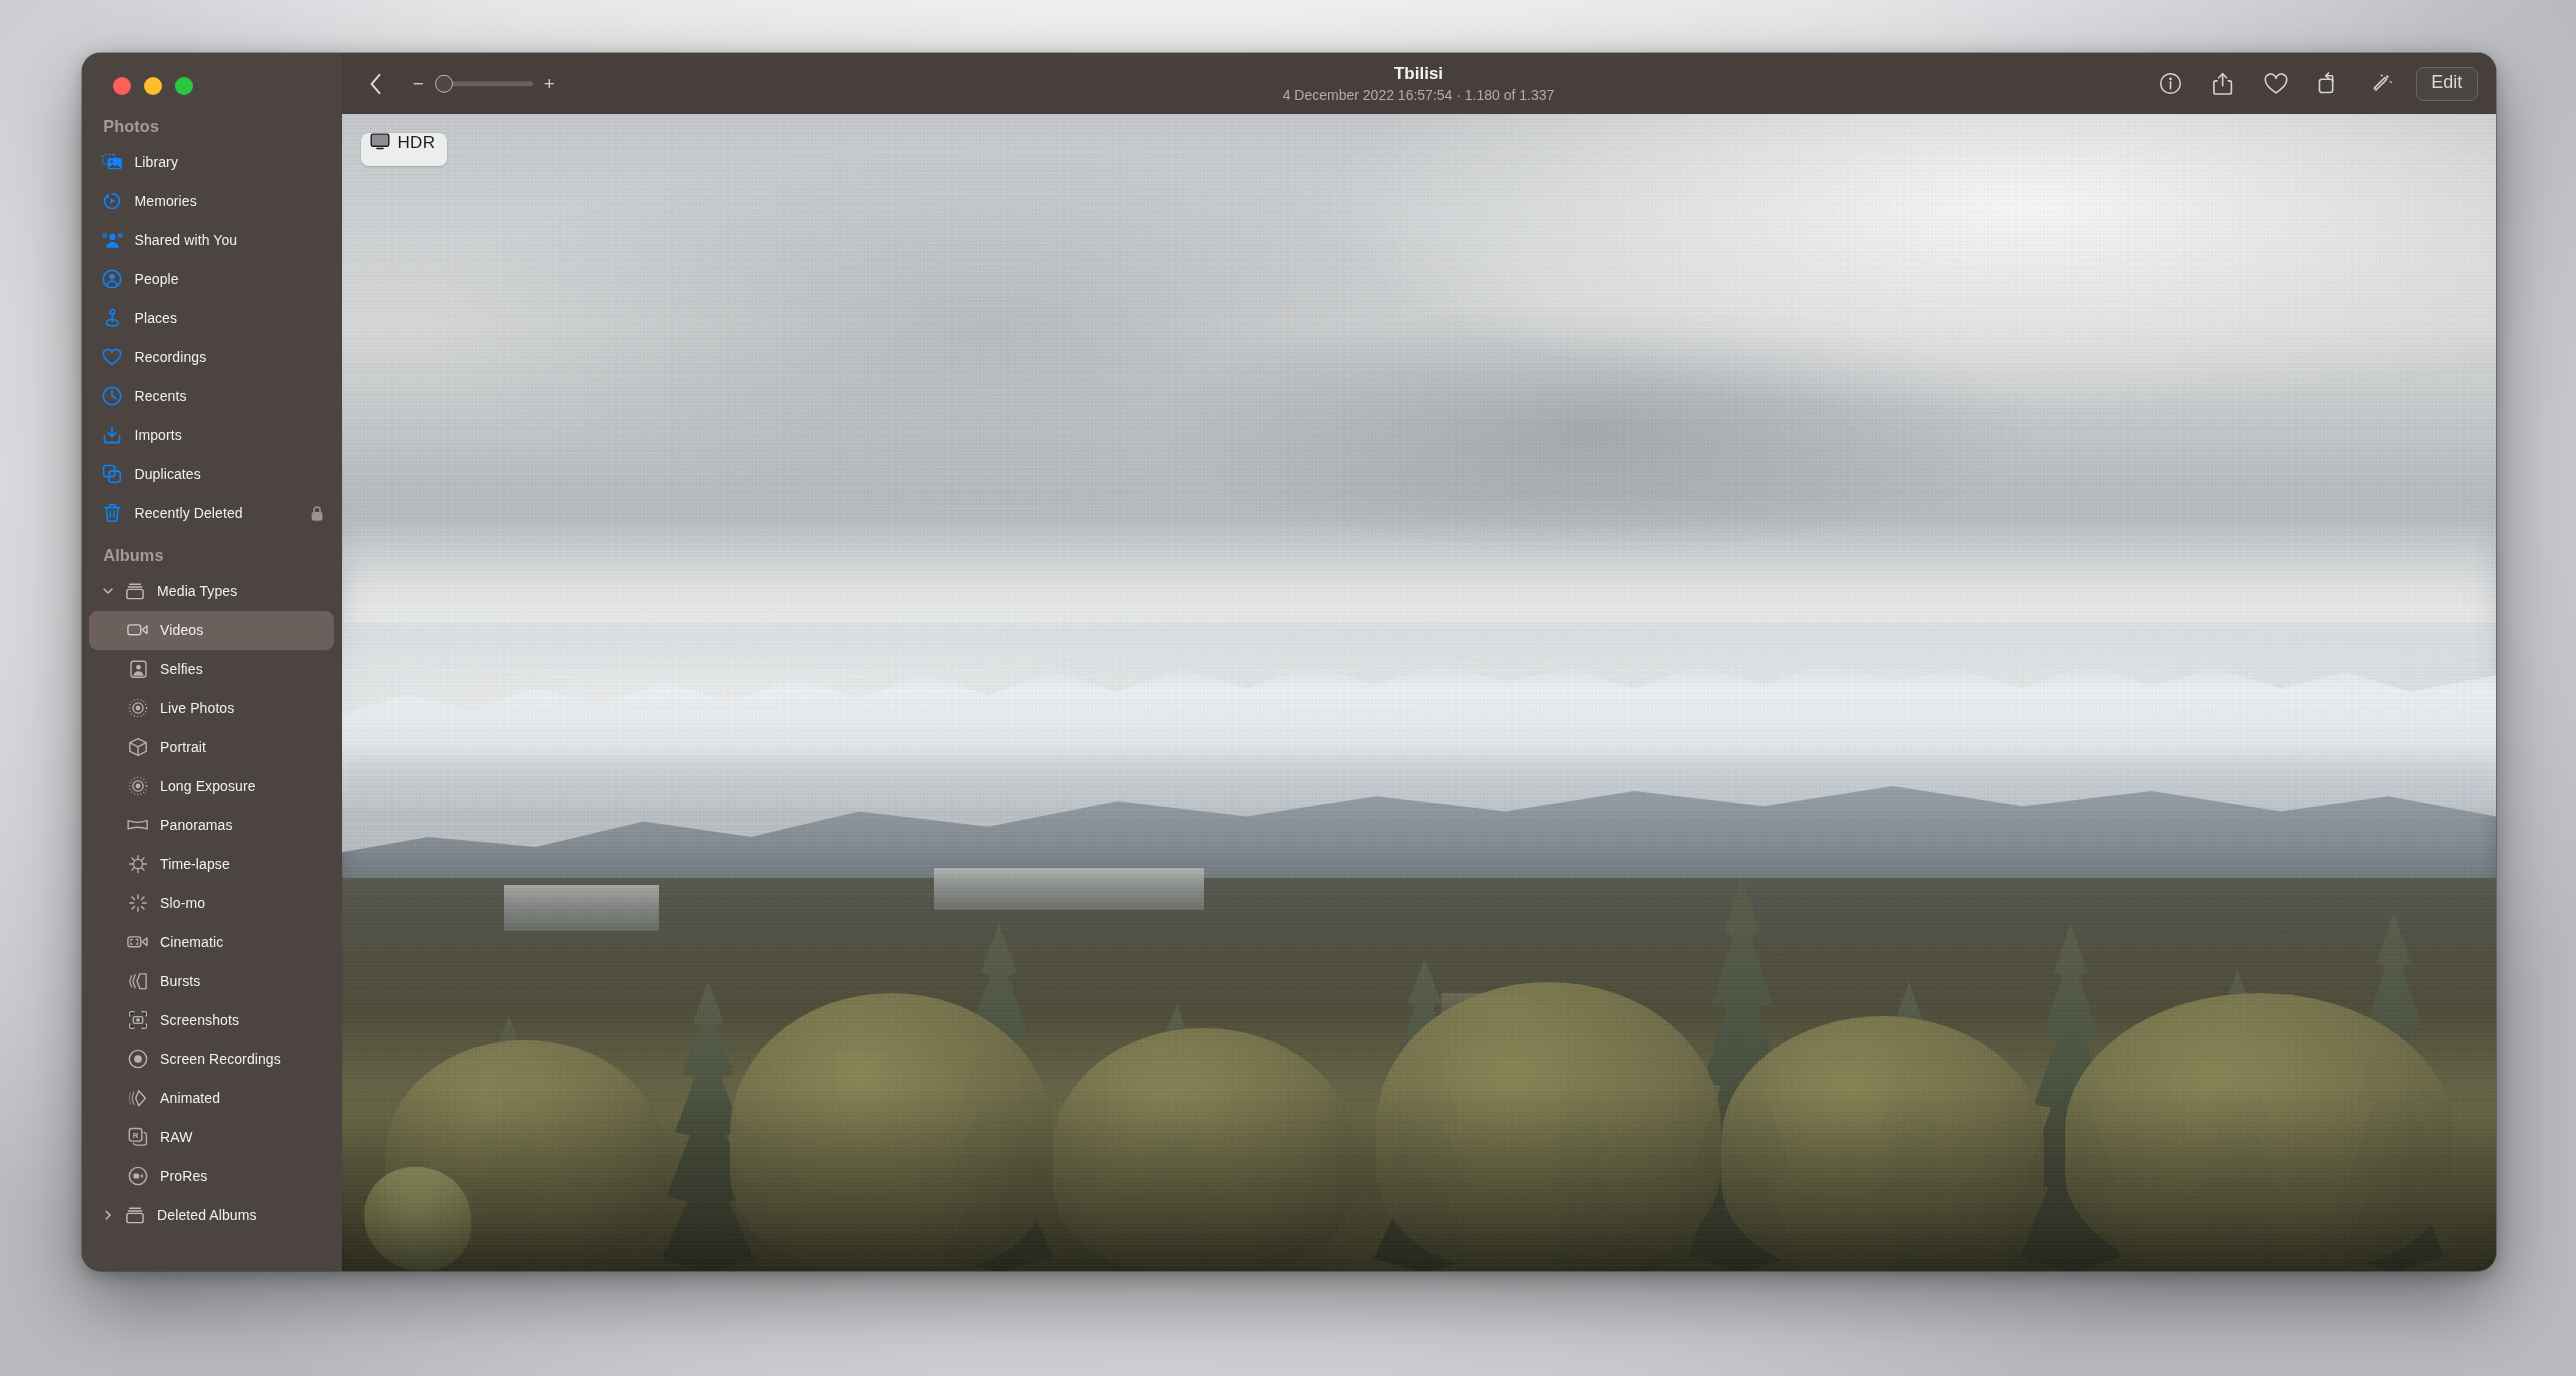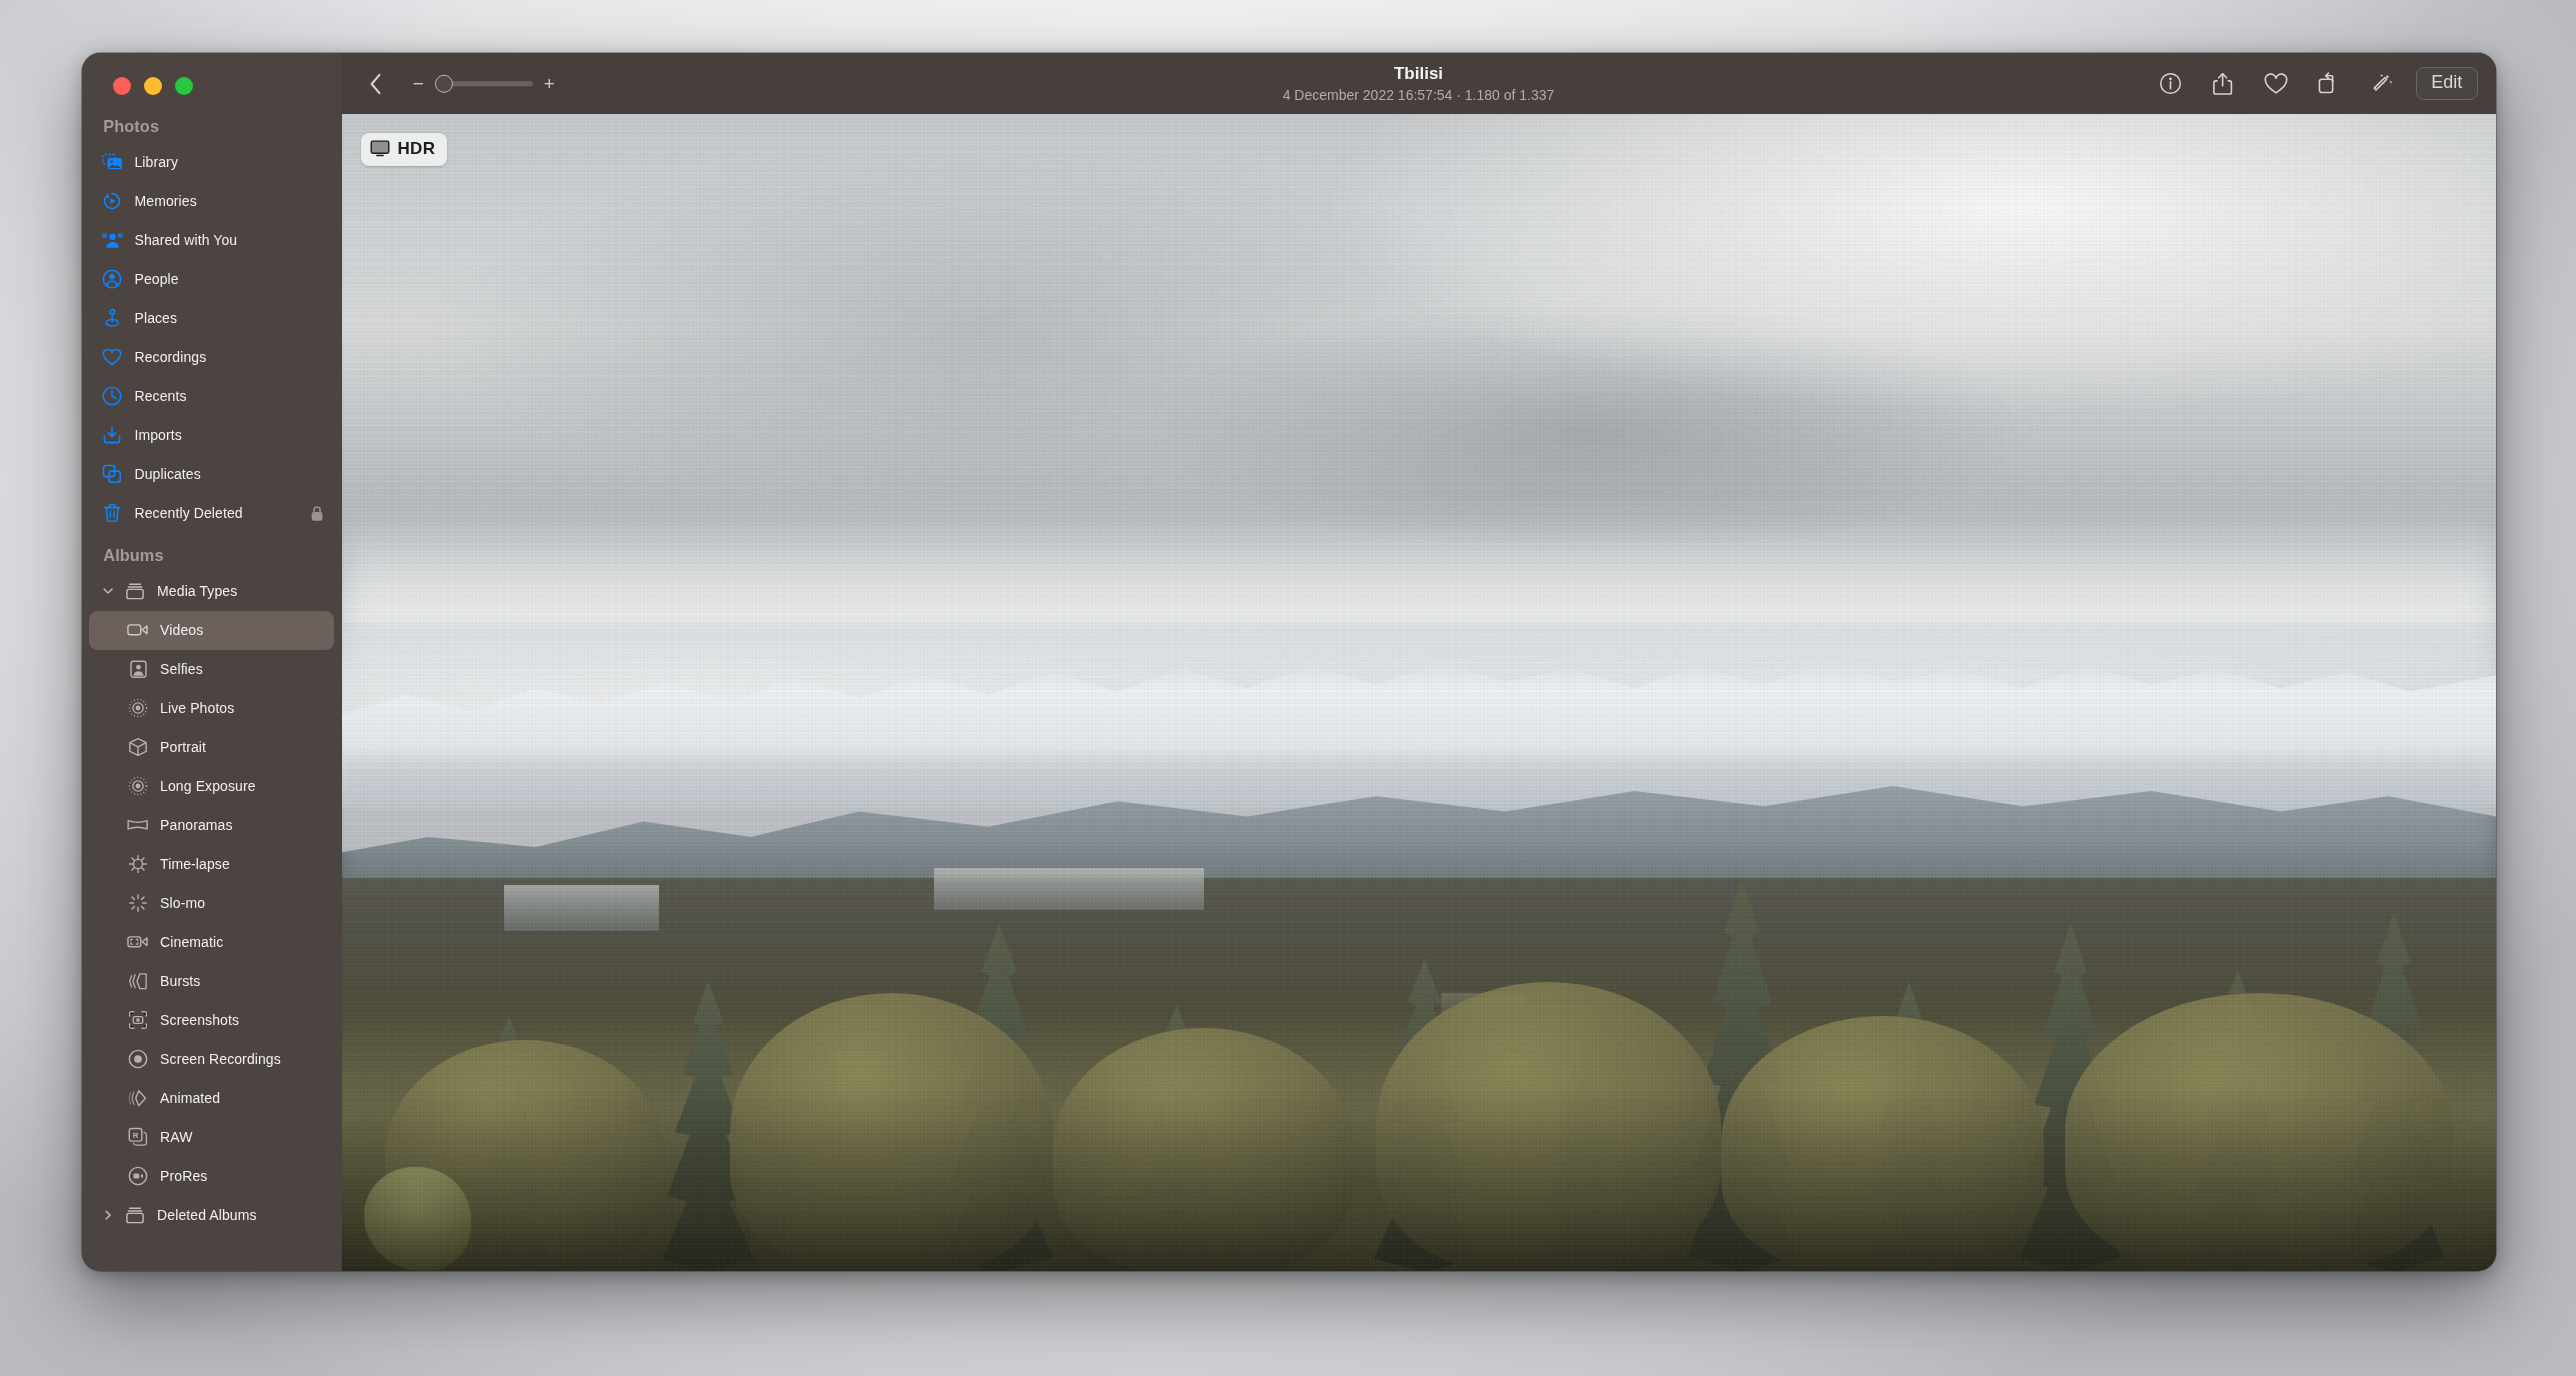--- a/index.html
+++ b/index.html
@@ -143,21 +143,21 @@
     line-height: 1.15;
   }
   .tb-title .t2 {
     color: #b4aca9;
     font-size: 14px;
     margin-top: 2.8px;
     line-height: 1.15;
   }
   .tb-right {
     margin-left: auto;
-    display: flex; align-items: center; gap: 18.5px;
+    display: flex; gap: 18.5px;
     position: relative; z-index: 2;
   }
   .edit-btn {
     color: #ded7d4;
     font-size: 18px;
     border: 1.1px solid #6d6562;
     border-radius: 7.8px;
     padding: 5.7px 14.2px 6.4px;
     background: rgba(255,255,255,0.03);
     line-height: 1.1;
@@ -299,26 +299,25 @@
       repeating-linear-gradient(0deg, rgba(0,0,0,0.018) 0 0.7px, rgba(255,255,255,0.014) 0.7px 1.4px),
       repeating-linear-gradient(90deg, rgba(0,0,0,0.014) 0 0.7px, rgba(255,255,255,0.012) 0.7px 1.4px);
     pointer-events: none;
   }
 
   
   .hdr-badge {
     position: absolute;
     left: 18.5px; top: 18.5px;
     height: 33px;
-    display: flex; align-items: center; gap: 7.8px;
+    display: flex; gap: 7.8px;
     background: #eceded;
     border-radius: 7.8px;
     padding: 0 11.4px 0 9.2px;
     box-shadow: 0 0.7px 2.1px rgba(0,0,0,0.2);
-    font-weight: bold;
   }
   .hdr-badge .lbl {
     font-size: 17px;
     color: #1d1d1f;
     letter-spacing: 0.3px;
   }
 </style>
 </head>
 <body>
 

